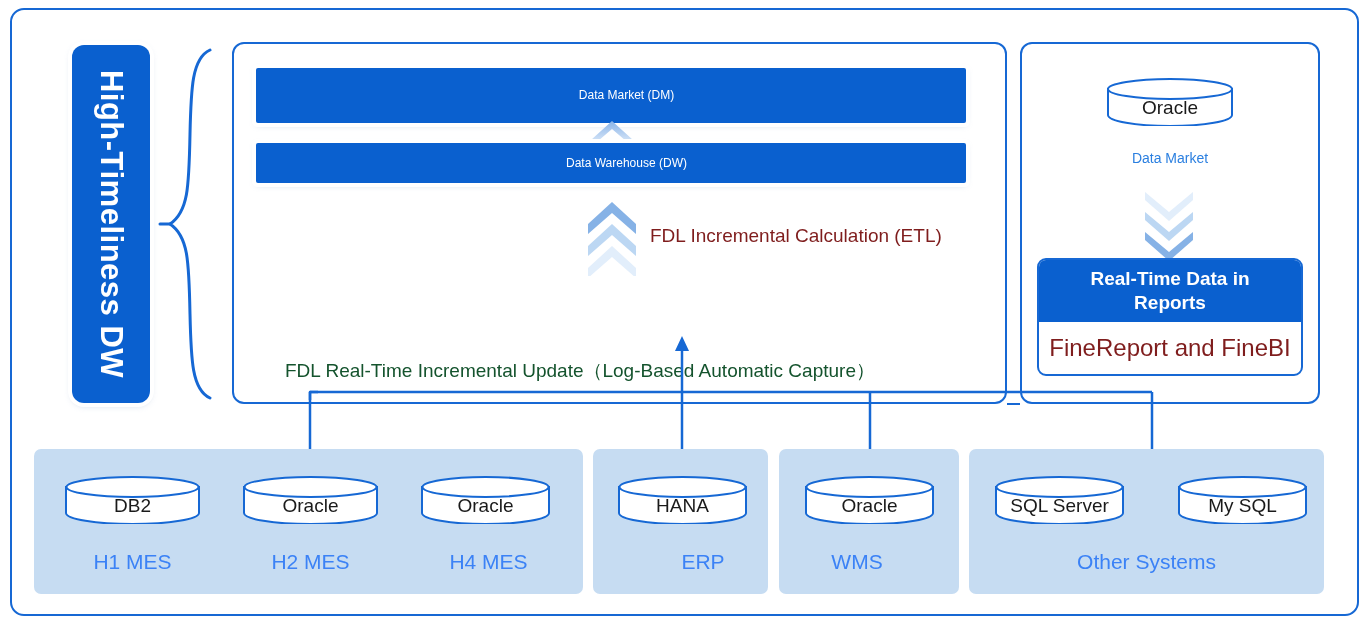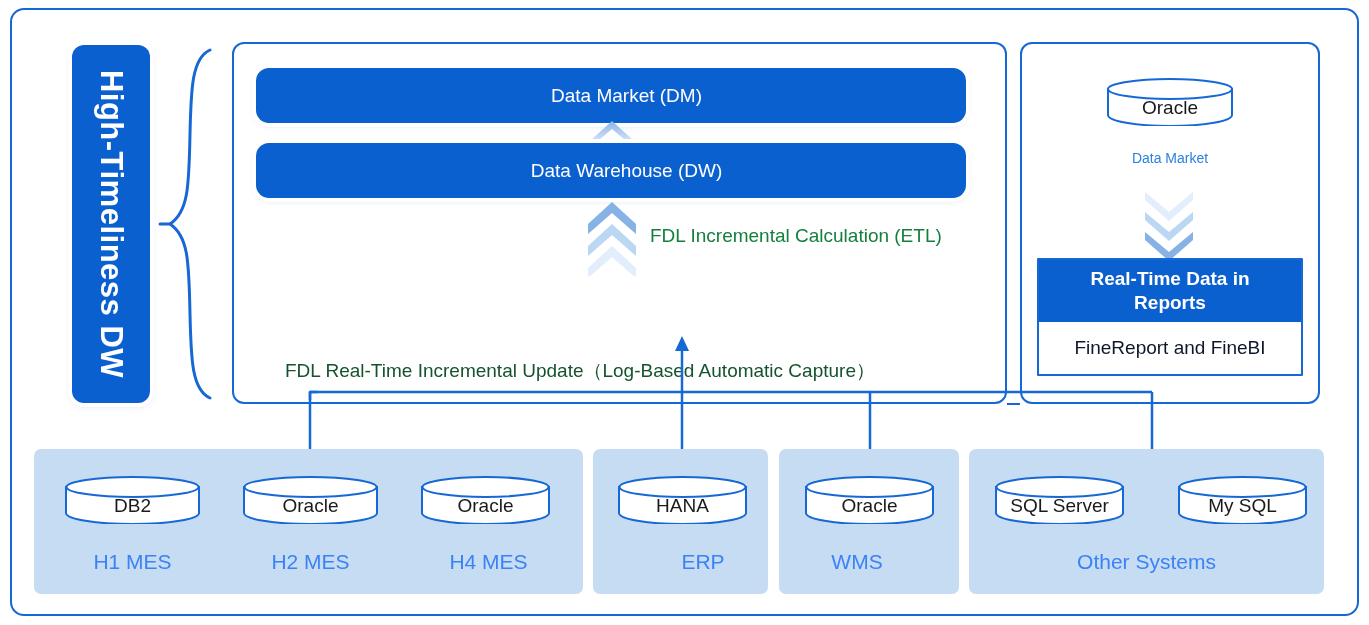--- a/index.html
+++ b/index.html
@@ -20,50 +20,50 @@
       display:flex;align-items:center;justify-content:center;
       color:#fff;font-size:31px;font-weight:bold;letter-spacing:.5px;white-space:nowrap;}
 
   
   #brace{left:158px;top:48px;width:56px;height:352px;}
 
   
   #core-container{left:232px;top:42px;width:775px;height:362px;border:2px solid #1668d4;border-radius:12px;background:#fff;}
 
   
-  .layer-bar{background:#0a60cf;border-radius:13px;color:#fff;display:flex;align-items:center;justify-content:center;
-      text-align:center;font-size:19px;line-height:25px;
+  .layer-bar{background:#0a60cf;border-radius:2px;color:#fff;display:flex;align-items:center;justify-content:center;
+      text-align:center;font-size:12px;line-height:25px;
       box-shadow:0 0 0 4px #ffffff, 0 2px 6px rgba(120,150,190,.40);padding-left:31px;}
   #bar-dm{left:256px;top:68px;width:710px;height:55px;}
-  #bar-dw{left:256px;top:143px;width:710px;height:55px;}
+  #bar-dw{left:256px;top:143px;width:710px;height:40px;}
   #bar-ods{left:256px;top:278px;width:710px;height:58px;}
 
   
   .chev-stack{display:block;}
   #chev-dm-dw{left:590px;top:120px;width:44px;height:28px;}
   #chev-etl{left:586px;top:200px;width:52px;height:76px;}
   #chev-right{left:1143px;top:190px;width:52px;height:68px;}
 
-  .etl-label{left:650px;top:225px;font-size:19px;color:#15803d;white-space:nowrap;}
+  .etl-label{left:650px;top:225px;font-size:19px;color:#7f1d1d;white-space:nowrap;}
 
   
   #fdl-rt-label{left:285px;top:358px;font-size:19px;color:#14532d;white-space:nowrap;}
 
   
   #report-container{left:1020px;top:42px;width:300px;height:362px;border:2px solid #1668d4;border-radius:12px;background:#fff;}
 
   #cyl-oracle-dm{left:1105px;top:78px;width:130px;height:48px;}
   #dm-caption{left:1020px;top:150px;width:300px;text-align:center;font-size:14px;color:#2a7fe0;}
 
   
-  #report-card{left:1037px;top:258px;width:266px;height:118px;border:2px solid #1668d4;border-radius:1px;background:#fff;overflow:hidden;}
+  #report-card{left:1037px;top:258px;width:266px;height:118px;border:2px solid #1668d4;border-radius:9px;background:#fff;overflow:hidden;}
   #report-card-head{position:absolute;left:0;top:0;width:100%;height:62px;background:#0a60cf;color:#fff;
       font-weight:bold;font-size:19px;line-height:24px;display:flex;align-items:center;justify-content:center;text-align:center;padding:0 8px;box-sizing:border-box;}
   #report-card-body{position:absolute;left:0;top:62px;width:100%;height:52px;display:flex;align-items:center;justify-content:center;
-      font-size:19px;color:#0f172a;text-align:center;}
+      font-size:24px;color:#7f1d1d;text-align:center;}
 
   
   .src-panel{background:#c6dcf2;border-radius:7px;}
   .src-title{position:absolute;left:0;width:100%;text-align:center;font-size:21px;color:#3b82f6;}
 
   #panel-mes{left:34px;top:449px;width:549px;height:145px;}
   #panel-erp{left:593px;top:449px;width:175px;height:145px;}
   #panel-wms{left:779px;top:449px;width:180px;height:145px;}
   #panel-other{left:969px;top:449px;width:355px;height:145px;}
 

